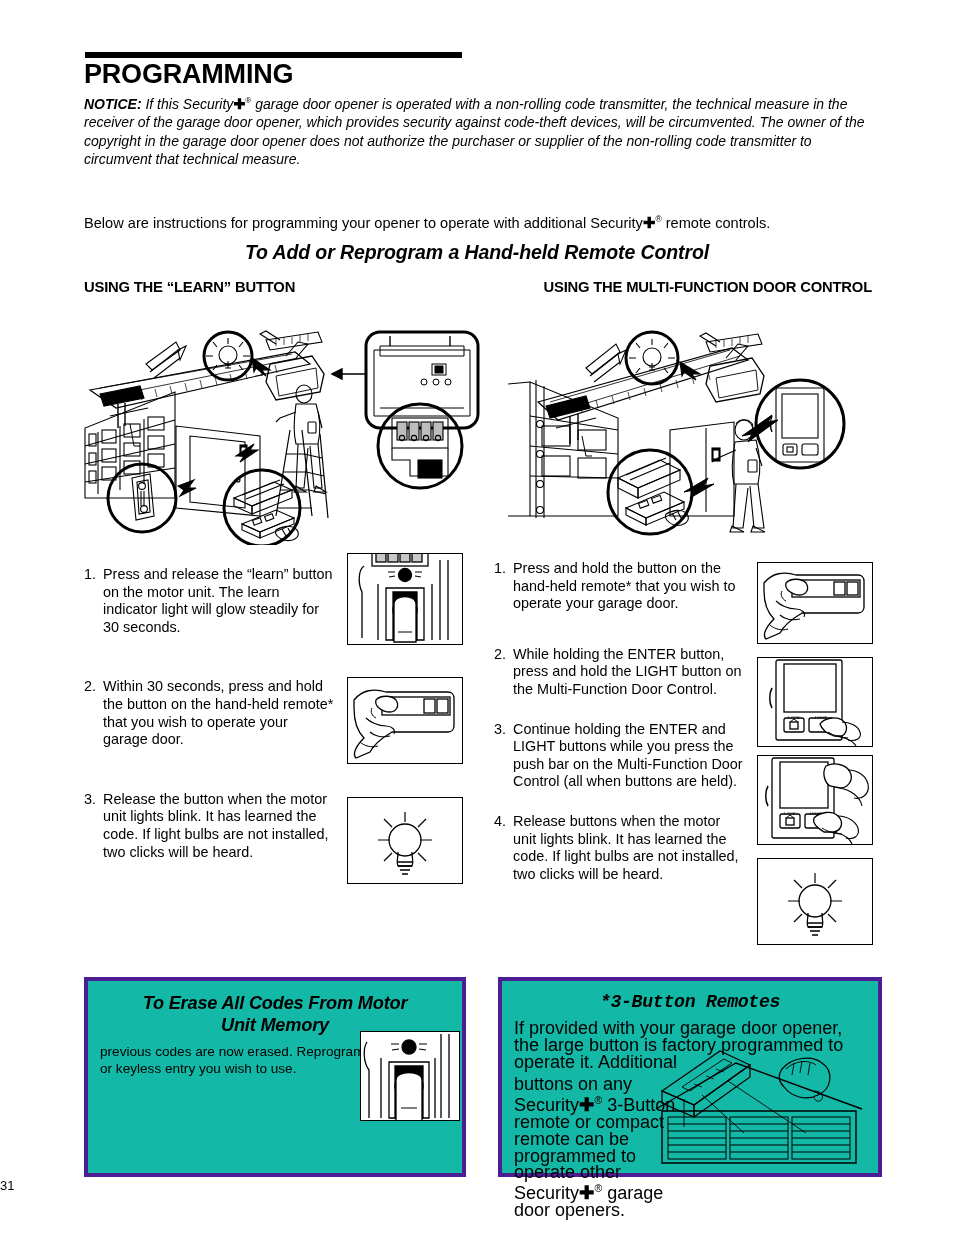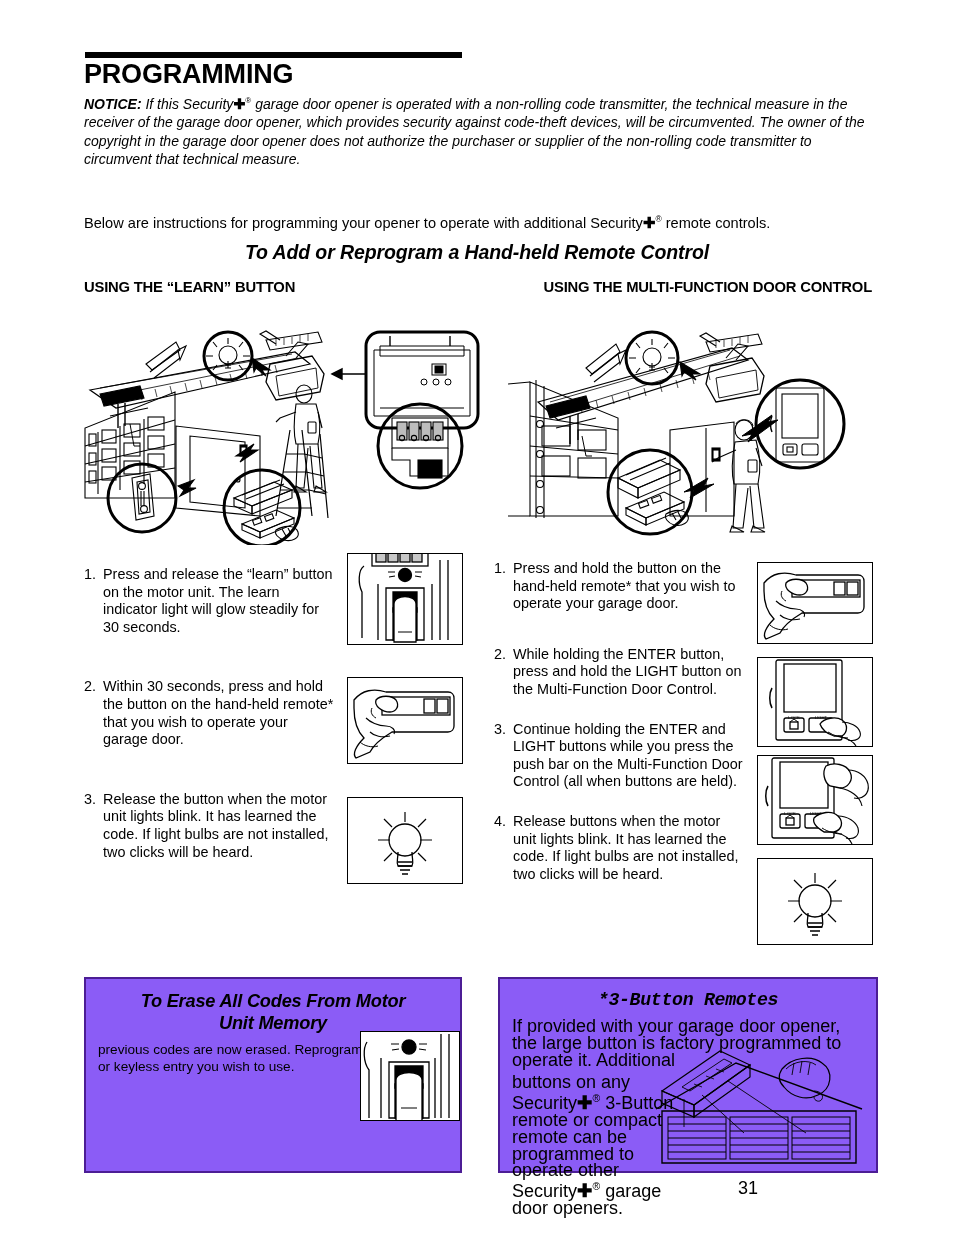--- a/index.html
+++ b/index.html
@@ -185,22 +185,22 @@
   .th-l3 { left: 347px; top: 797px; width: 114px; height: 85px; }
 
   .th-r1 { left: 757px; top: 562px; width: 114px; height: 80px; }
   .th-r2 { left: 757px; top: 657px; width: 114px; height: 88px; }
   .th-r3 { left: 757px; top: 755px; width: 114px; height: 88px; }
   .th-r4 { left: 757px; top: 858px; width: 114px; height: 85px; }
 
   
   .box {
     position: absolute;
-    border: 2px solid #4c1d95;
-    background: #8b5cf6;
+    border: 4px solid #4c1d95;
+    background: #14b8a6;
   }
   .box-left  { left: 84px;  top: 977px; width: 374px; height: 192px; }
   .box-right { left: 498px; top: 977px; width: 376px; height: 192px; }
 
   .box-title {
     text-align: center;
     font-size: 18.2px;
     font-weight: bold;
     font-style: italic;
     line-height: 22px;
@@ -255,22 +255,22 @@
     width: 212px;
     height: 118px;
   }
 
   
   .page-num {
     position: absolute;
     left: 0;
     top: 1178px;
     width: 758px;
-    text-align: right;
-    font-size: 18px;
+    text-align: left;
+    font-size: 13px;
   }
 </style>
 </head>
 <body>
 
 <div class="page">
 
   <div class="top-rule"></div>
   <div class="h1-title">PROGRAMMING</div>
 

